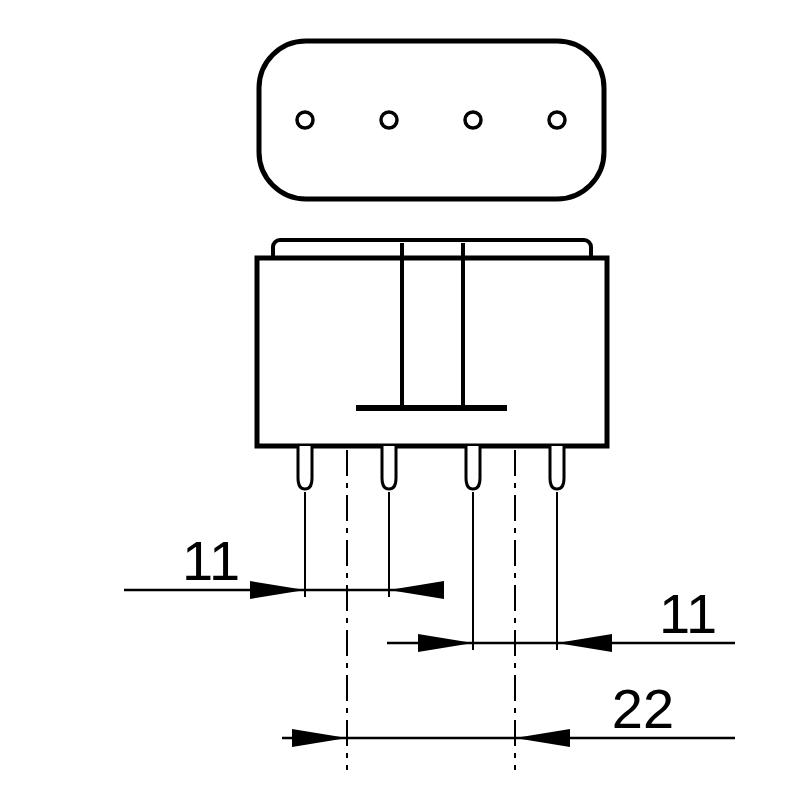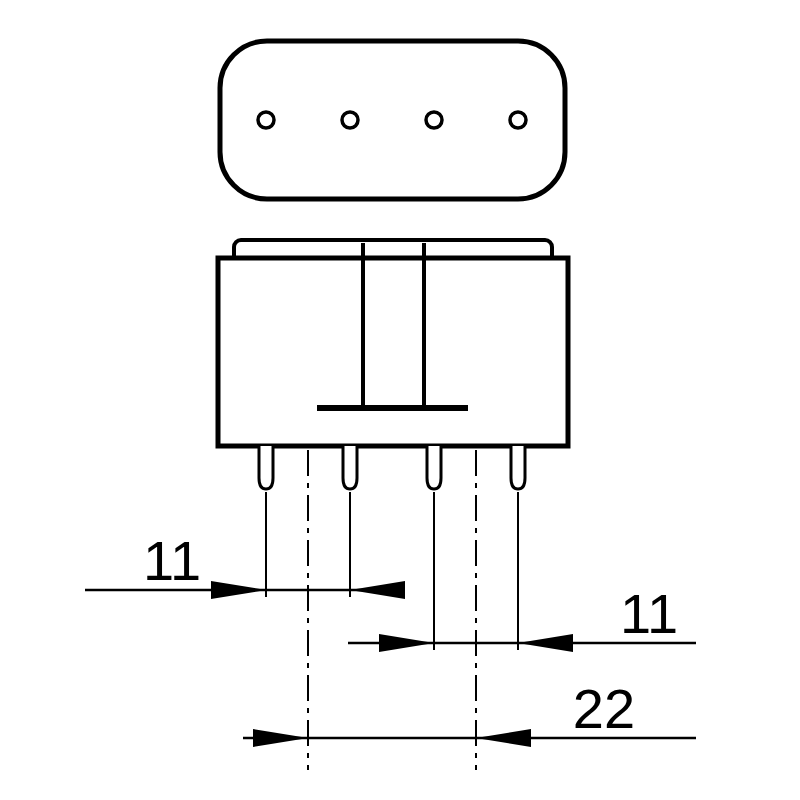--- a/index.html
+++ b/index.html
@@ -6,20 +6,21 @@
     margin: 0;
     padding: 0;
     background: #ffffff;
   }
   .canvas {
     position: relative;
     width: 696px;
     height: 800px;
     background: #ffffff;
     overflow: hidden;
+    margin-left: 39px;
   }
   svg { display: block; }
   .dim-label {
     font-family: "Liberation Sans", sans-serif;
     font-size: 56px;
     fill: #000000;
   }
 </style>
 </head>
 <body>

